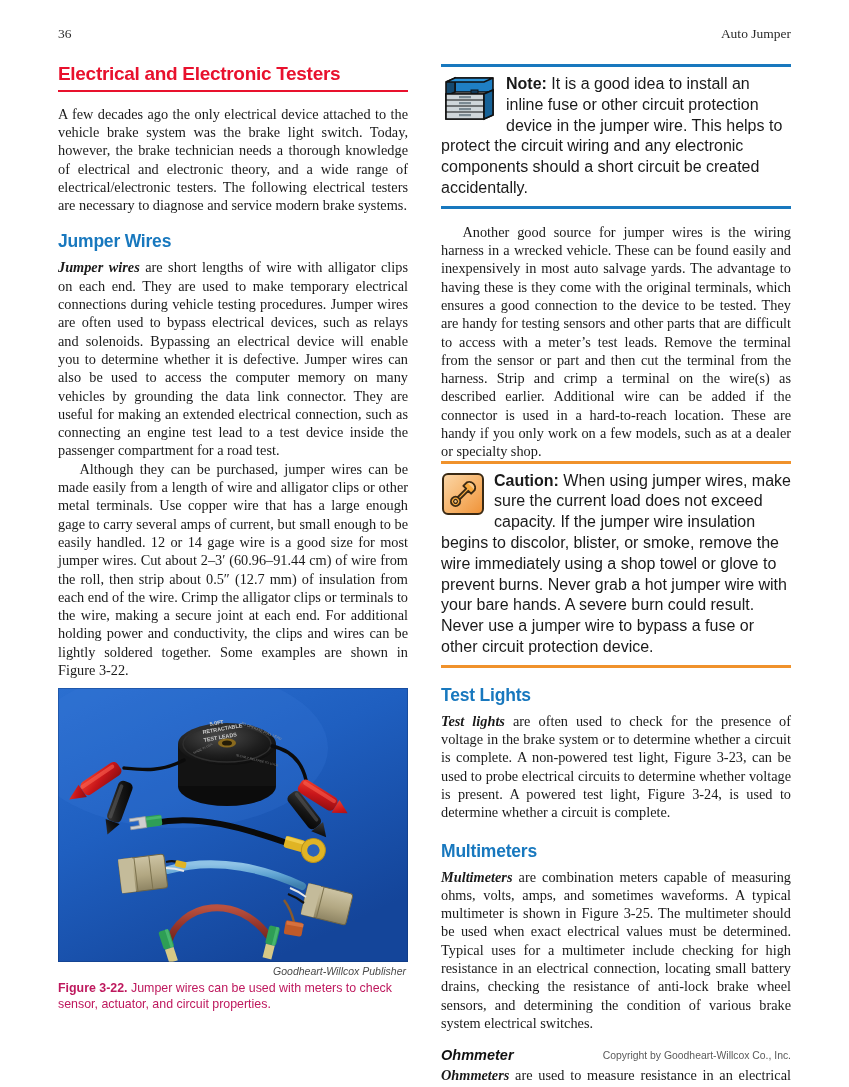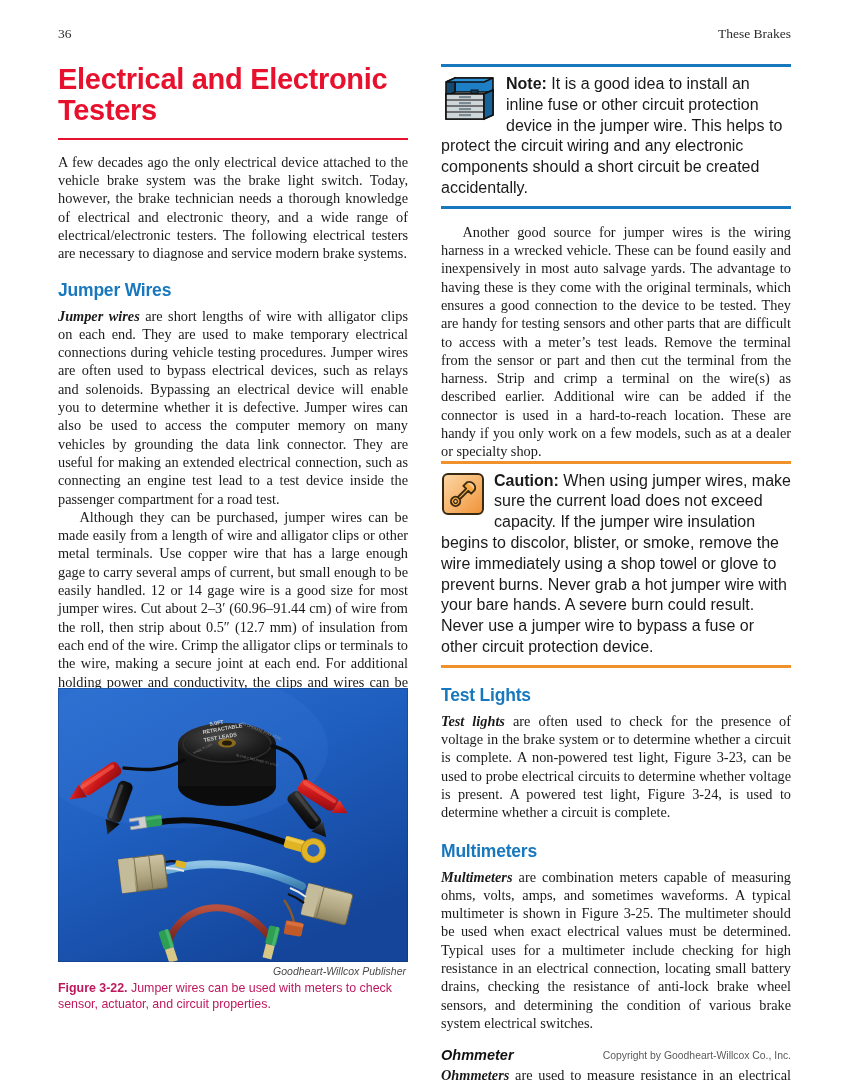--- a/index.html
+++ b/index.html
@@ -50,23 +50,23 @@
     top: 64px;
     width: 350px;
   }
   .col-left  { left: 58px; }
   .col-right { left: 441px; }
 
   
   h1.chapter-head {
     font-family: "Liberation Sans", sans-serif;
     font-weight: bold;
-    font-size: 29px;
+    font-size: 19px;
     color: #e8112d;
-    margin: 0 0 11px 0;
+    margin: 0 0 5px 0;
     letter-spacing: -0.3px;
     line-height: 1.08;
   }
   .head-rule {
     height: 2.2px;
     background: #e8112d;
     margin: 0 0 13px 0;
   }
   h2.a-head {
     font-family: "Liberation Sans", sans-serif;
@@ -168,21 +168,21 @@
     color: #5a5a5a;
   }
 </style>
 </head>
 <body>
 
 <div class="page">
 
   <div class="runhead">
     <span class="folio">36</span>
-    <span class="booktitle">These Brakes</span>
+    <span class="booktitle">Auto Jumper</span>
   </div>
 
   <div class="col col-left">
 
     <h1 class="chapter-head">Electrical and Electronic Testers</h1>
     <div class="head-rule"></div>
 
     <p class="body noindent">A few decades ago the only electrical device attached to the vehicle brake system was the brake light switch. Today, however, the brake technician needs a thorough knowledge of electrical and electronic theory, and a wide range of electrical/electronic testers. The following electrical testers are necessary to diagnose and service modern brake systems.</p>
 
     <h2 class="a-head">Jumper Wires</h2>

